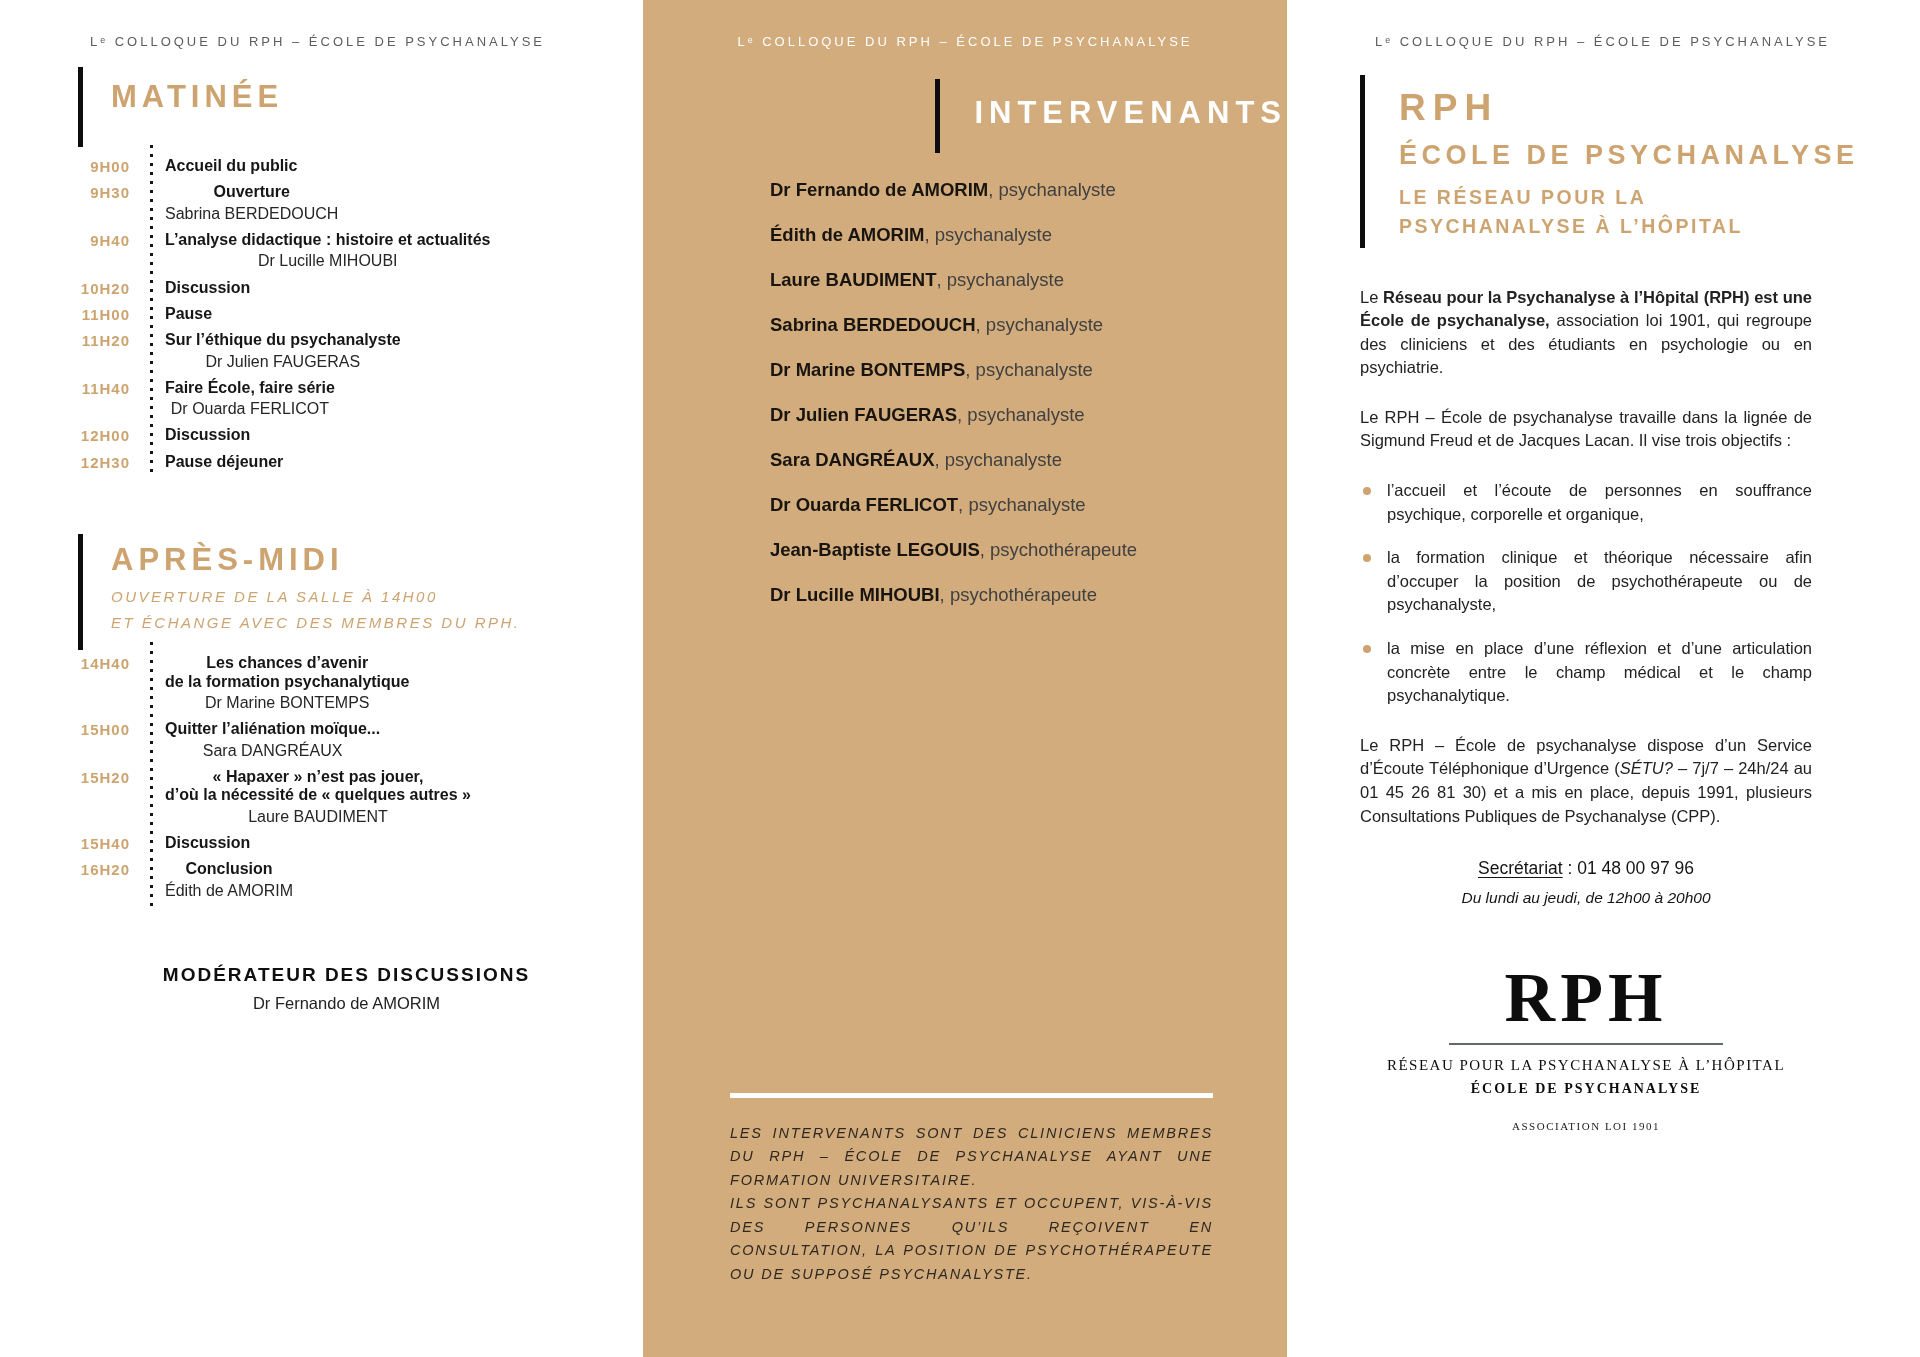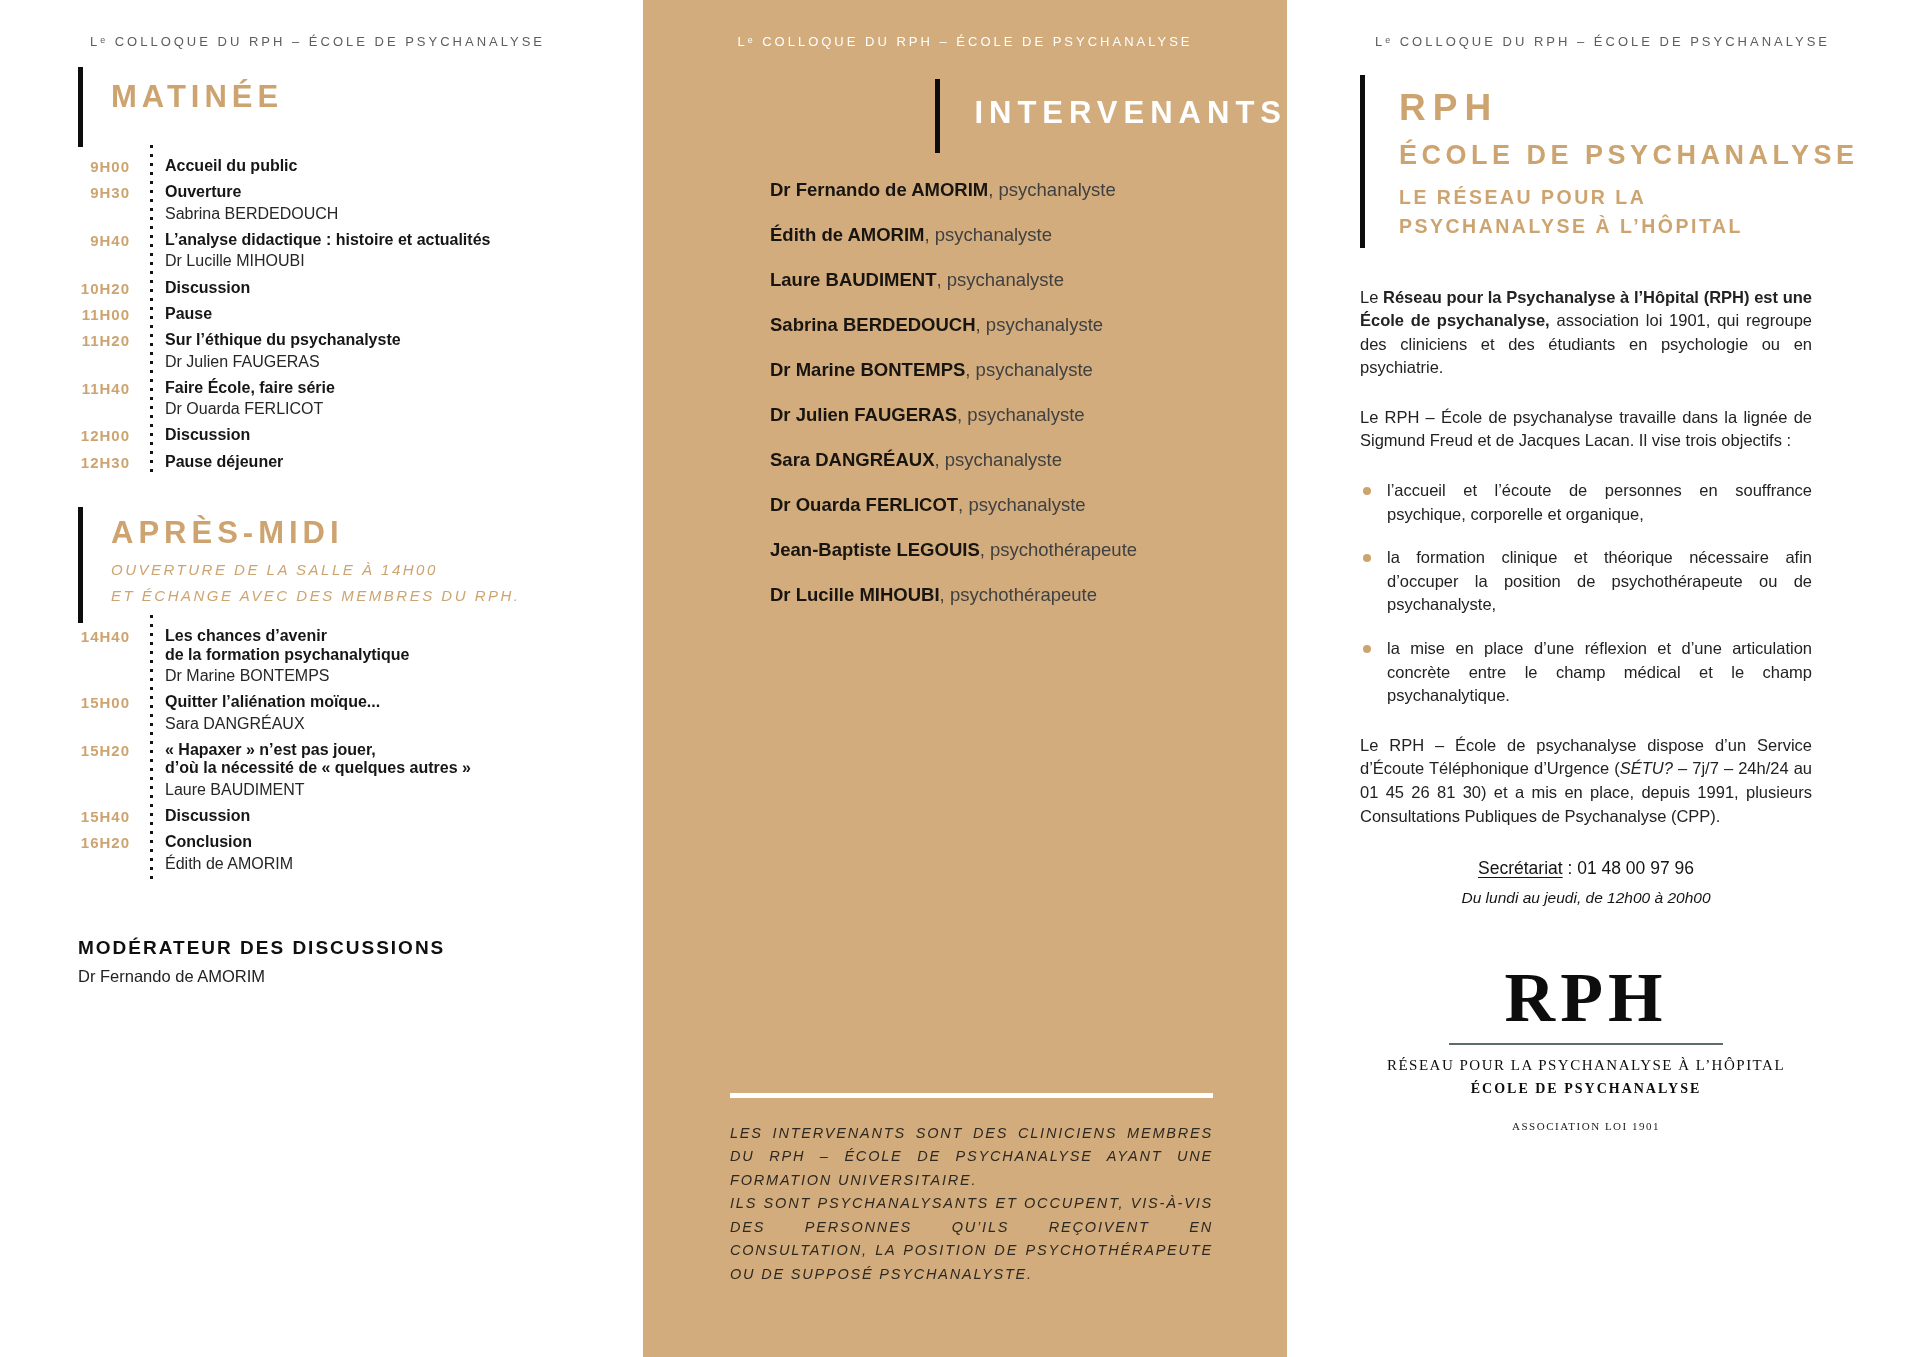--- a/index.html
+++ b/index.html
@@ -21,38 +21,38 @@
   .col-left .eyebrow{margin-left:12px;}
   .col-mid .eyebrow{color:#ffffff;text-align:center;}
   .col-right .eyebrow{margin-left:15px;}
 
   .vbar{width:5px;background:#0d0d0d;flex:none;}
 
   
   .section-head{display:flex;margin-top:18px;}
   .section-head .vbar{height:80px;}
   .section-head h1{margin:0 0 0 28px;padding-top:12px;font-size:31px;font-weight:700;letter-spacing:5px;color:var(--gold);}
-  .section-head.am{margin-top:36px;}
+  .section-head.am{margin-top:63px;}
   .section-head.am .vbar{height:116px;}
   .section-head.am h1{padding-top:8px;}
   .am-subtitle{font-style:italic;color:var(--gold);font-size:15px;letter-spacing:2.5px;line-height:1.7;margin:6px 0 0 28px;}
 
   
   .schedule{position:relative;margin-top:10px;}
   .schedule.pm{margin-top:4px;}
   .dotline{position:absolute;left:72px;top:-12px;bottom:-6px;width:3px;
            background:repeating-linear-gradient(to bottom,#141414 0 3px,transparent 3px 9px);}
   .sched-item{display:flex;margin-bottom:8px;}
   .time{width:52px;flex:none;text-align:right;font-size:15px;font-weight:700;letter-spacing:1px;color:var(--gold);padding-top:1px;}
-  .what{margin-left:35px;}
+  .what{margin-left:35px;text-align:center;}
   .what .t{font-size:16px;font-weight:700;color:#161616;line-height:1.15;white-space:pre-line;}
   .what .sp{font-size:16px;color:#262626;line-height:1.2;margin-top:2px;}
   .what .sp:empty{display:none;}
 
-  .moderator{margin-top:64px;}
+  .moderator{margin-top:64px;text-align:center;}
   .mod-label{font-size:19px;font-weight:700;letter-spacing:2px;color:#0f0f0f;}
   .mod-name{font-size:16.5px;color:#222;margin-top:8px;}
 
   
   .mid-head{display:flex;margin:30px 0 0 82px;justify-content:flex-end;}
   .mid-head .vbar{height:74px;}
   .mid-head h1{margin:0 0 0 34px;padding-top:16px;font-size:31px;font-weight:700;letter-spacing:6px;color:#ffffff;}
   .speakers{margin:26px 0 0 127px;}
   .speaker-line{margin-bottom:24px;font-size:18.5px;line-height:21px;}
   .nm{font-weight:700;color:#181410;}

